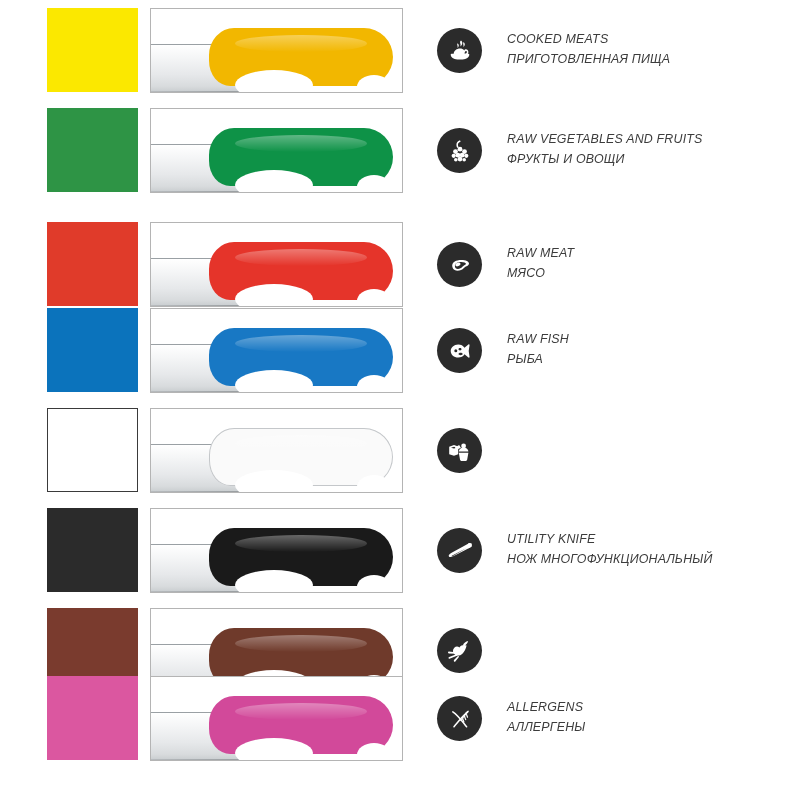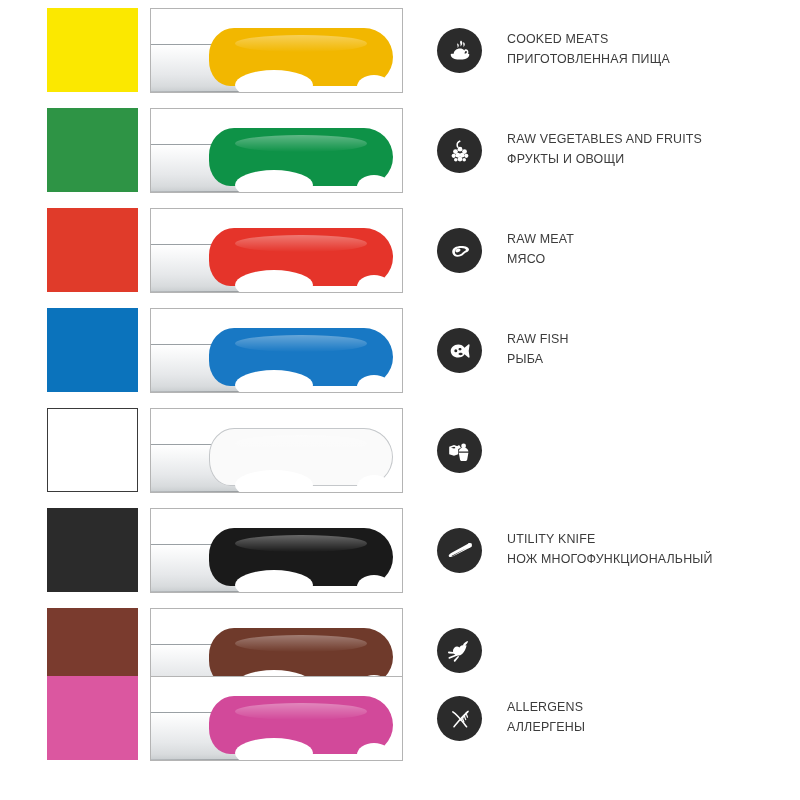--- a/index.html
+++ b/index.html
@@ -12,20 +12,21 @@
     height: 800px;
     font-family: "Liberation Sans", sans-serif;
     -webkit-font-smoothing: antialiased;
     overflow: hidden;
   }
 
   #chart {
     position: relative;
     width: 800px;
     height: 600px;
+    font-style: italic;
   }
 
   .legend-row {
     position: absolute;
     left: 0;
     width: 800px;
     height: 100px;
   }
 
   
@@ -232,21 +233,21 @@
       <circle cx="36" cy="79" r="6"></circle>
       <circle cx="64" cy="79" r="6"></circle>
     </svg>
       </div>
 
     <div class="labels">
       <div class="label-en">RAW VEGETABLES AND FRUITS</div>
       <div class="label-ru">ФРУКТЫ И ОВОЩИ</div>
     </div>
   </div>
-    <div class="legend-row" style="top: 200px;">
+    <div class="legend-row" style="top: 214px;">
     <div class="swatch" style="background:#E03B2A"></div>
 
     <div class="knife-panel">
       <div class="knife-stage">
         <div class="blade"></div>
         <div class="handle">
           <div class="handle-body" style="background:#E5342A"></div>
           <div class="handle-gloss"></div>
           <div class="handle-notch"></div>
           <div class="handle-tip"></div>

